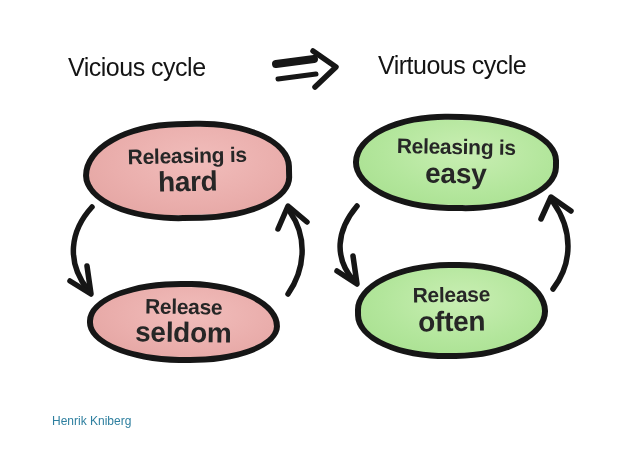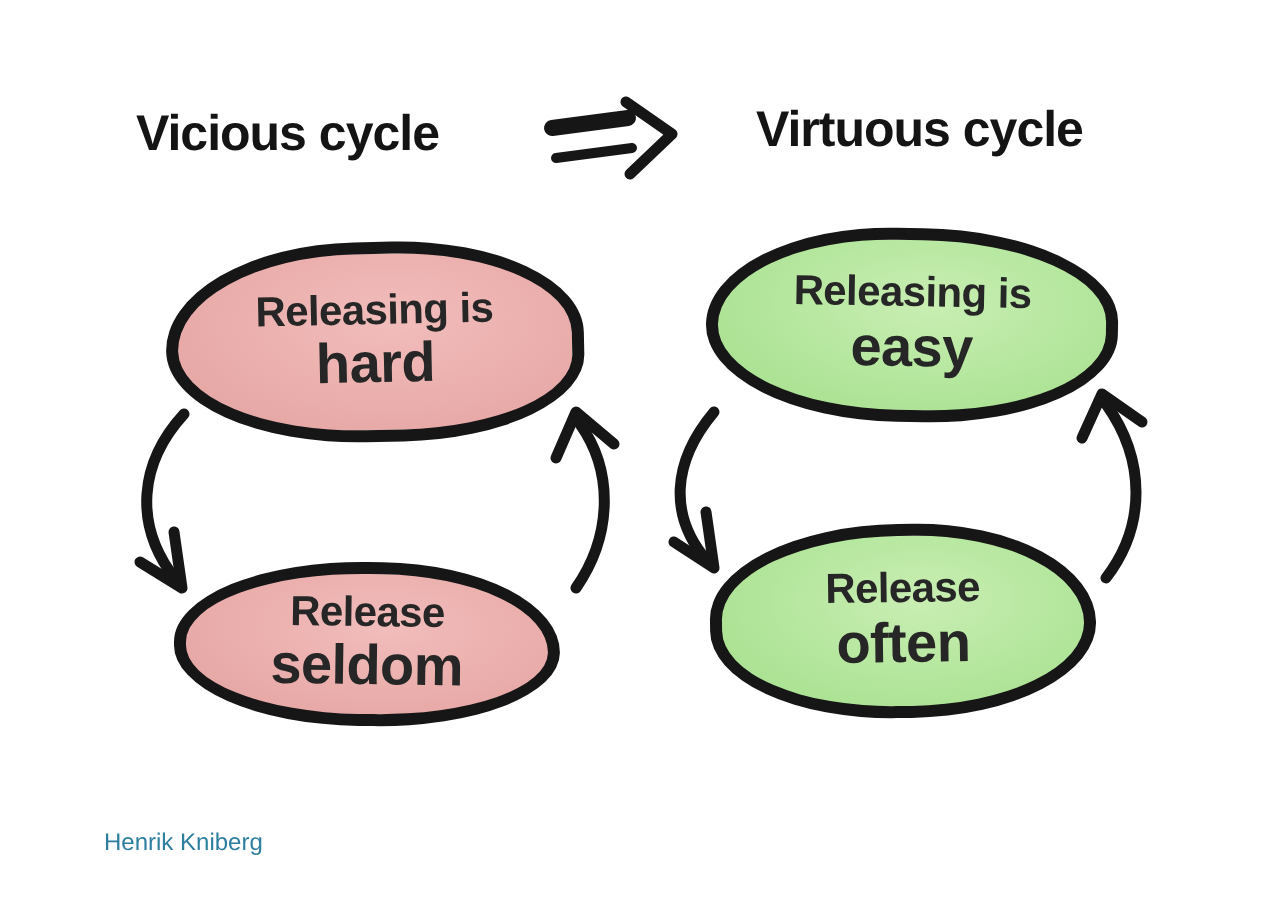--- a/index.html
+++ b/index.html
@@ -11,21 +11,21 @@
     position: relative;
     width: 638px;
     height: 451px;
     background: #ffffff;
     overflow: hidden;
     font-family: "Liberation Sans", sans-serif;
   }
   .title {
     position: absolute;
     font-size: 25px;
-    font-weight: 700;
+    font-weight: 400;
     letter-spacing: -0.5px;
     color: #141414;
     white-space: nowrap;
   }
   .title-left  { left: 68px;  top: 53px; }
   .title-right { left: 378px; top: 51px; }
 
   .node {
     position: absolute;
     box-sizing: border-box;

